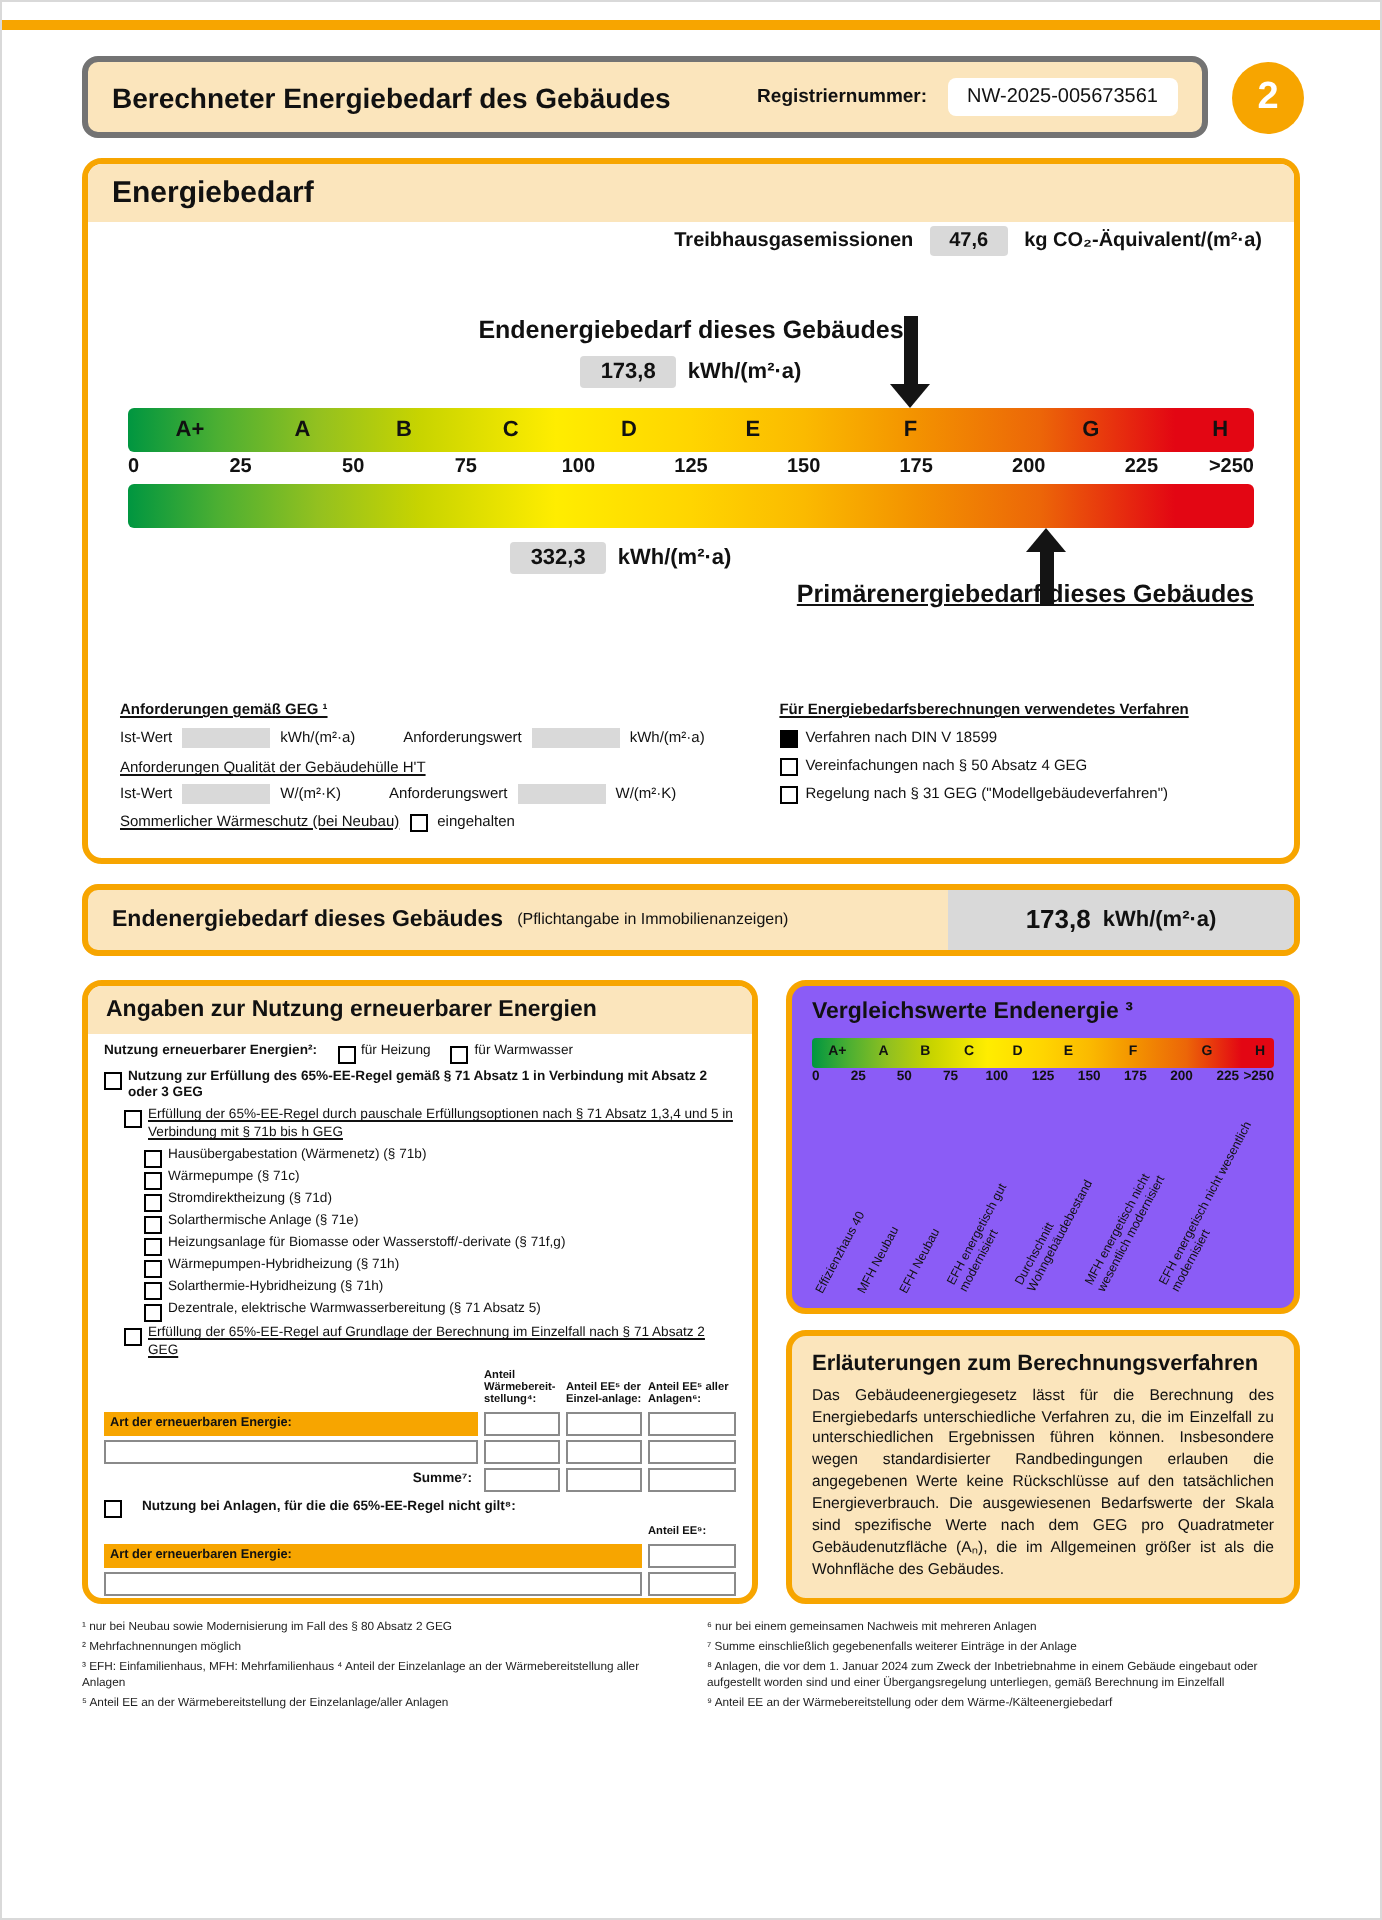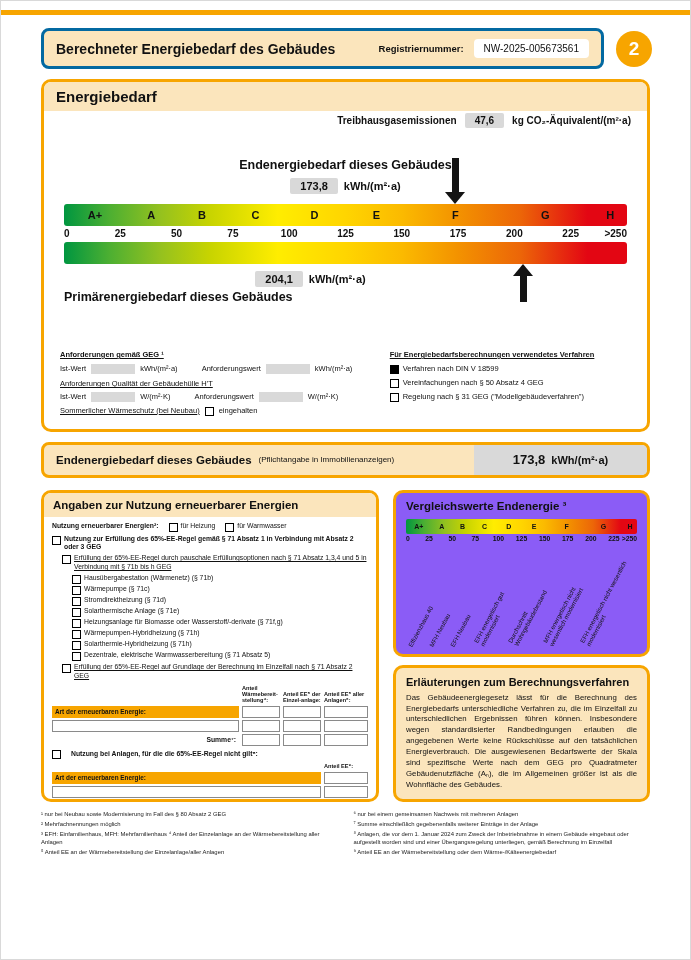--- a/index.html
+++ b/index.html
@@ -10,21 +10,21 @@
   }
   
   .masthead{padding:20px 46px 0 46px;}
   .m-row{display:flex;align-items:baseline;gap:12px;}
   .m-title{font-size:39px;font-weight:800;letter-spacing:-0.5px;line-height:1;}
   .m-sub{font-size:20px;font-weight:700;}
   .m-law{font-size:8.5px;margin-top:3px;color:#222;}
   .orange-rule{height:5px;background:#F7A500;margin-top:9px;}
   
   .secbar-row{display:flex;align-items:center;gap:12px;margin:13px 38px 0 40px;}
-  .secbar{flex:1;border:3px solid #0369a1;border-radius:8px;background:#FBE5BC;
+  .secbar{flex:1;border:3px solid #737373;border-radius:8px;background:#FBE5BC;
     display:flex;align-items:center;gap:10px;padding:8px 12px;}
   .sb-title{font-weight:700;font-size:14px;flex:1;}
   .reg-label{font-weight:700;font-size:9.5px;}
   .reg-value{background:#fff;border-radius:4px;padding:4px 10px;font-size:10px;}
   .page-circle{width:36px;height:36px;border-radius:50%;background:#F7A500;color:#fff;
     font-weight:700;font-size:19px;display:flex;align-items:center;justify-content:center;flex:none;}
   
   .box{border:3px solid #F7A500;border-radius:10px;background:#fff;overflow:hidden;}
   .box-head{background:#FBE5BC;padding:6px 12px;font-weight:700;font-size:15px;}
   .box-head.small{font-size:11.5px;padding:6px 9px;}
@@ -43,21 +43,21 @@
   .grad{background:linear-gradient(90deg,#009640 0%,#4caf32 8%,#94c11f 17%,#c8d400 26%,
     #ffed00 38%,#ffd500 50%,#fbba00 60%,#f39200 70%,#ec6608 81%,#e30613 93%,#e30613 100%);}
   .letter{position:absolute;top:50%;transform:translate(-50%,-50%);font-weight:700;color:#111;}
   #main-letters .letter{font-size:11px;}
   .ticks{position:relative;height:16px;}
   .tick{position:absolute;top:2px;transform:translateX(-50%);font-weight:700;font-size:10px;}
   .tick.first{transform:none;}
   .tick.last{transform:translateX(-100%);}
   .prim-row{display:flex;justify-content:center;align-items:center;gap:6px;margin-top:6px;
     font-weight:700;font-size:11px;padding-right:70px;height:18px;}
-  .prim-label{text-align:left;font-weight:700;font-size:12.5px;margin-top:2px;height:16px;}
+  .prim-label{text-align:right;font-weight:700;font-size:12.5px;margin-top:2px;height:16px;text-decoration:underline;}
   .arrowv{position:absolute;width:22px;transform:translateX(-50%);display:flex;
     flex-direction:column;align-items:center;}
   #arrow-end{top:0;}
   #arrow-prim{top:106px;}
   .shaft{width:7px;height:34px;background:#141414;}
   .shaft2{height:26px;}
   .head-down{width:0;height:0;border-left:10px solid transparent;border-right:10px solid transparent;
     border-top:12px solid #141414;}
   .head-up{width:0;height:0;border-left:10px solid transparent;border-right:10px solid transparent;
     border-bottom:12px solid #141414;}
@@ -179,21 +179,21 @@
             <span class="tick" style="left: 40%;">100</span>
             <span class="tick" style="left: 50%;">125</span>
             <span class="tick" style="left: 60%;">150</span>
             <span class="tick" style="left: 70%;">175</span>
             <span class="tick" style="left: 80%;">200</span>
             <span class="tick" style="left: 90%;">225</span>
             <span class="tick last" style="left: 100%;">&gt;250</span>
           </div>
         <div class="bar grad"></div>
         <div class="prim-row">
-          <span class="graybox">204,1</span>
+          <span class="graybox">332,3</span>
           <span>kWh/(m²·a)</span>
         </div>
         <div class="prim-label">Primärenergiebedarf dieses Gebäudes</div>
         <div class="arrowv" id="arrow-end" style="left: 69.5%;">
           <div class="shaft"></div>
           <div class="head-down"></div>
         </div>
         <div class="arrowv" id="arrow-prim" style="left: 81.6%;">
           <div class="head-up"></div>
           <div class="shaft shaft2"></div>

